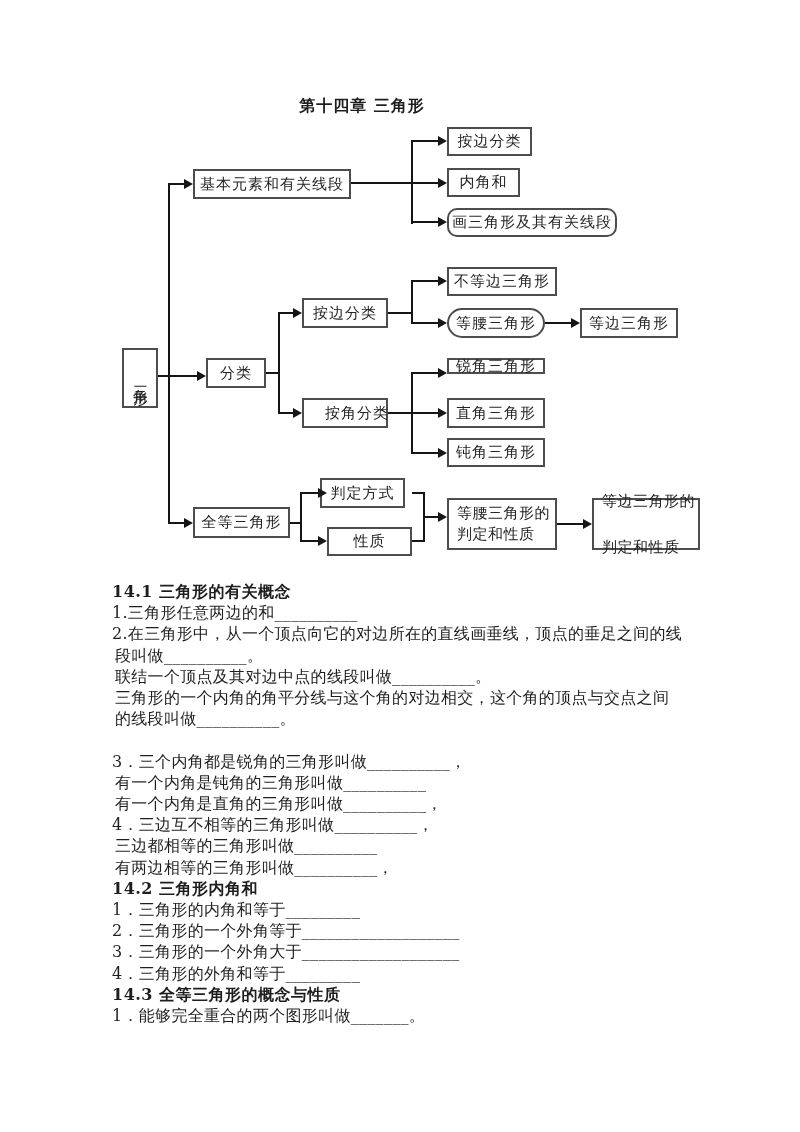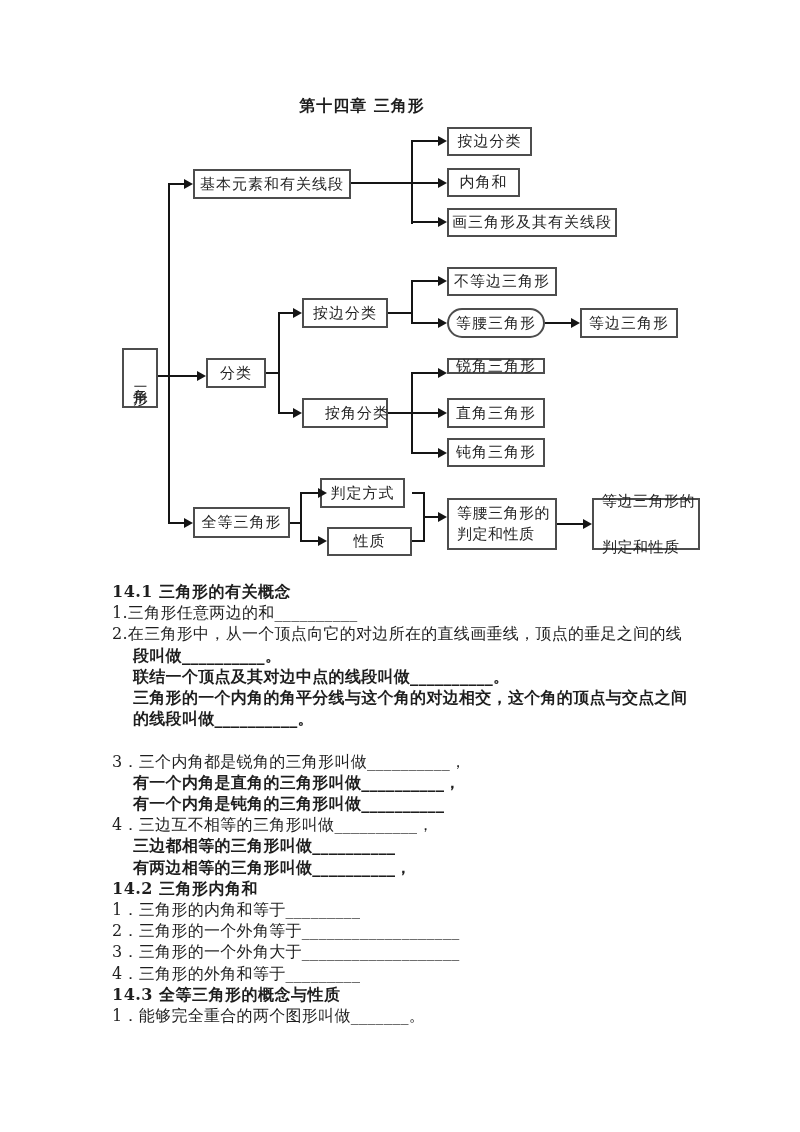--- a/index.html
+++ b/index.html
@@ -14,36 +14,36 @@
   .node.two{flex-direction:column;align-items:flex-start;justify-content:center;
         padding-left:8px;line-height:21px;letter-spacing:0.5px;text-align:right;}
   .node.vert{writing-mode:vertical-rl;letter-spacing:3px;}
   .ln{position:absolute;background:#151515;}
   .ah{position:absolute;width:0;height:0;border-top:5px solid transparent;
       border-bottom:5px solid transparent;border-left:9px solid #151515;}
   
   .textblock{position:absolute;left:112px;top:581px;width:600px;font-size:16px;
       line-height:21.2px;letter-spacing:0.3px;}
   .tline{white-space:nowrap;}
-  .tline.ind{margin-left:21px;font-weight:bold;}
+  .tline.ind{margin-left:3px;}
   .h{font-weight:bold;letter-spacing:0.5px;}
   .blank{height:21.2px;}
 </style>
 </head>
 <body>
 
 <div class="page">
 
   <div class="doc-title">第十四章 三角形</div>
 
   <div class="node vert" style="left:122px;top:348px;width:36px;height:60px;">三角形</div>
   <div class="node" style="left:193px;top:169px;width:158px;height:30px;">基本元素和有关线段</div>
   <div class="node" style="left:447px;top:127px;width:85px;height:29px;">按边分类</div>
   <div class="node" style="left:447px;top:168px;width:73px;height:29px;">内角和</div>
-  <div class="node" style="left:447px;top:208px;width:170px;height:29px;">画三角形及其有关线段</div>
+  <div class="node" style="left:447px;top:208px;width:170px;height:29px;border-radius:10px;">画三角形及其有关线段</div>
   <div class="node" style="left:206px;top:358px;width:60px;height:30px;">分类</div>
   <div class="node" style="left:302px;top:298px;width:86px;height:30px;">按边分类</div>
   <div class="node" style="left:302px;top:398px;width:86px;height:30px;padding-left:24px;">按角分类</div>
   <div class="node" style="left:447px;top:267px;width:110px;height:29px;">不等边三角形</div>
   <div class="node" style="left:447px;top:308px;width:98px;height:30px;border-radius:15px;">等腰三角形</div>
   <div class="node" style="left:580px;top:308px;width:98px;height:30px;">等边三角形</div>
   <div class="node" style="left:447px;top:358px;width:98px;height:16px;">锐角三角形</div>
   <div class="node" style="left:447px;top:398px;width:98px;height:30px;">直角三角形</div>
   <div class="node" style="left:447px;top:438px;width:98px;height:29px;">钝角三角形</div>
   <div class="node" style="left:193px;top:507px;width:97px;height:31px;">全等三角形</div>
@@ -111,22 +111,22 @@
   <div class="textblock">
     <div class="tline h">14.1 三角形的有关概念</div>
     <div class="tline">1.三角形任意两边的和__________</div>
     <div class="tline">2.在三角形中，从一个顶点向它的对边所在的直线画垂线，顶点的垂足之间的线</div>
     <div class="tline ind">段叫做__________。</div>
     <div class="tline ind">联结一个顶点及其对边中点的线段叫做__________。</div>
     <div class="tline ind">三角形的一个内角的角平分线与这个角的对边相交，这个角的顶点与交点之间</div>
     <div class="tline ind">的线段叫做__________。</div>
     <div class="tline blank"></div>
     <div class="tline">3．三个内角都是锐角的三角形叫做__________，</div>
+    <div class="tline ind">有一个内角是钝角的三角形叫做__________</div>
     <div class="tline ind">有一个内角是直角的三角形叫做__________，</div>
-    <div class="tline ind">有一个内角是钝角的三角形叫做__________</div>
     <div class="tline">4．三边互不相等的三角形叫做__________，</div>
     <div class="tline ind">三边都相等的三角形叫做__________</div>
     <div class="tline ind">有两边相等的三角形叫做__________，</div>
     <div class="tline h">14.2 三角形内角和</div>
     <div class="tline">1．三角形的内角和等于_________</div>
     <div class="tline">2．三角形的一个外角等于___________________</div>
     <div class="tline">3．三角形的一个外角大于___________________</div>
     <div class="tline">4．三角形的外角和等于_________</div>
     <div class="tline h">14.3 全等三角形的概念与性质</div>
     <div class="tline">1．能够完全重合的两个图形叫做_______。</div>

